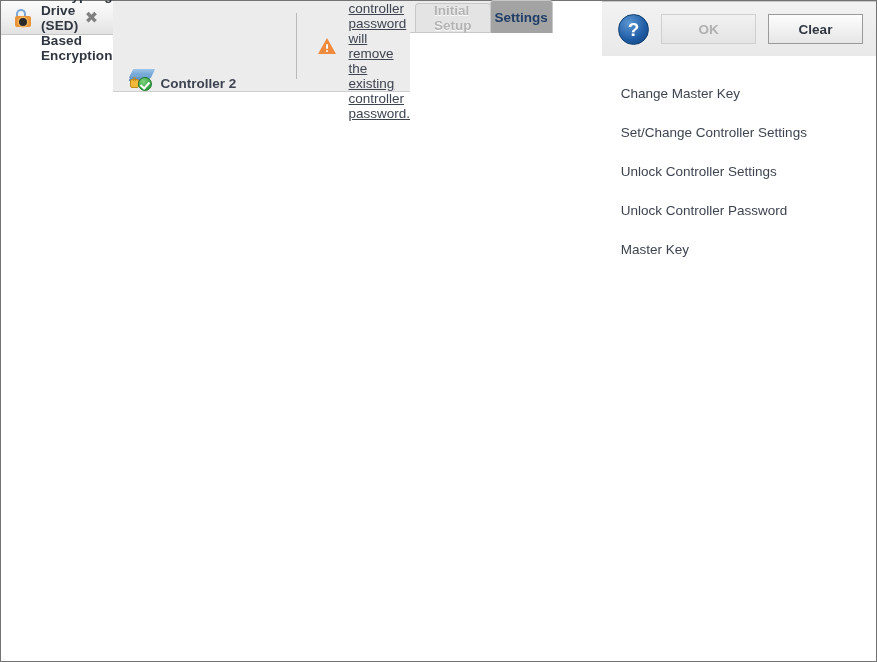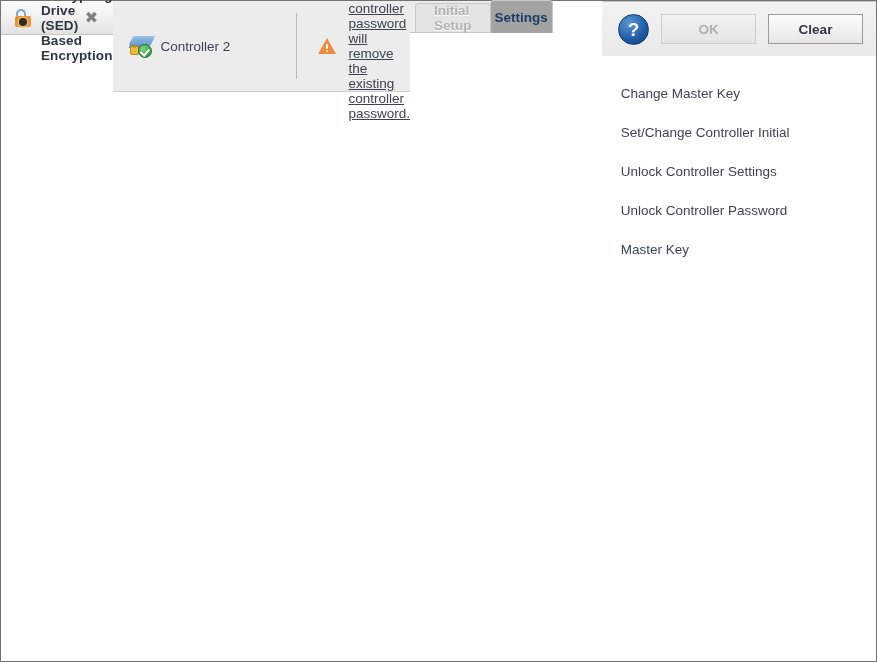--- a/index.html
+++ b/index.html
@@ -107,23 +107,24 @@
     background: #ececec;
     border-bottom: 1px solid #cfcfcf;
     display: flex;
     align-items: stretch;
     box-sizing: border-box;
   }
   .controller-pane {
     width: 183px;
     flex: 0 0 183px;
     display: flex;
-    align-items: center;
+    align-items: flex-end;
     padding-left: 16px;
     box-sizing: border-box;
+    font-weight: bold;
   }
   .ctrl-icon {
     position: relative;
     width: 26px;
     height: 24px;
     flex: 0 0 26px;
     margin-right: 6px;
   }
   .ctrl-icon .card {
     position: absolute;
@@ -526,21 +527,21 @@
 
     <div class="form-row">
       <div class="form-label">Change Master Key</div>
       <div class="cb-wrap">
         <div class="cbox"></div>
       </div>
       <div class="info-icon"></div>
     </div>
 
     <div class="form-row">
-      <div class="form-label">Set/Change Controller Initial</div>
+      <div class="form-label">Set/Change Controller Settings</div>
       <div class="cb-wrap">
         <div class="cbox"></div>
       </div>
       <div class="info-icon"></div>
     </div>
 
     <div class="form-row">
       <div class="form-label">Unlock Controller Settings</div>
       <div class="cb-wrap">
         <div class="cbox"></div>

